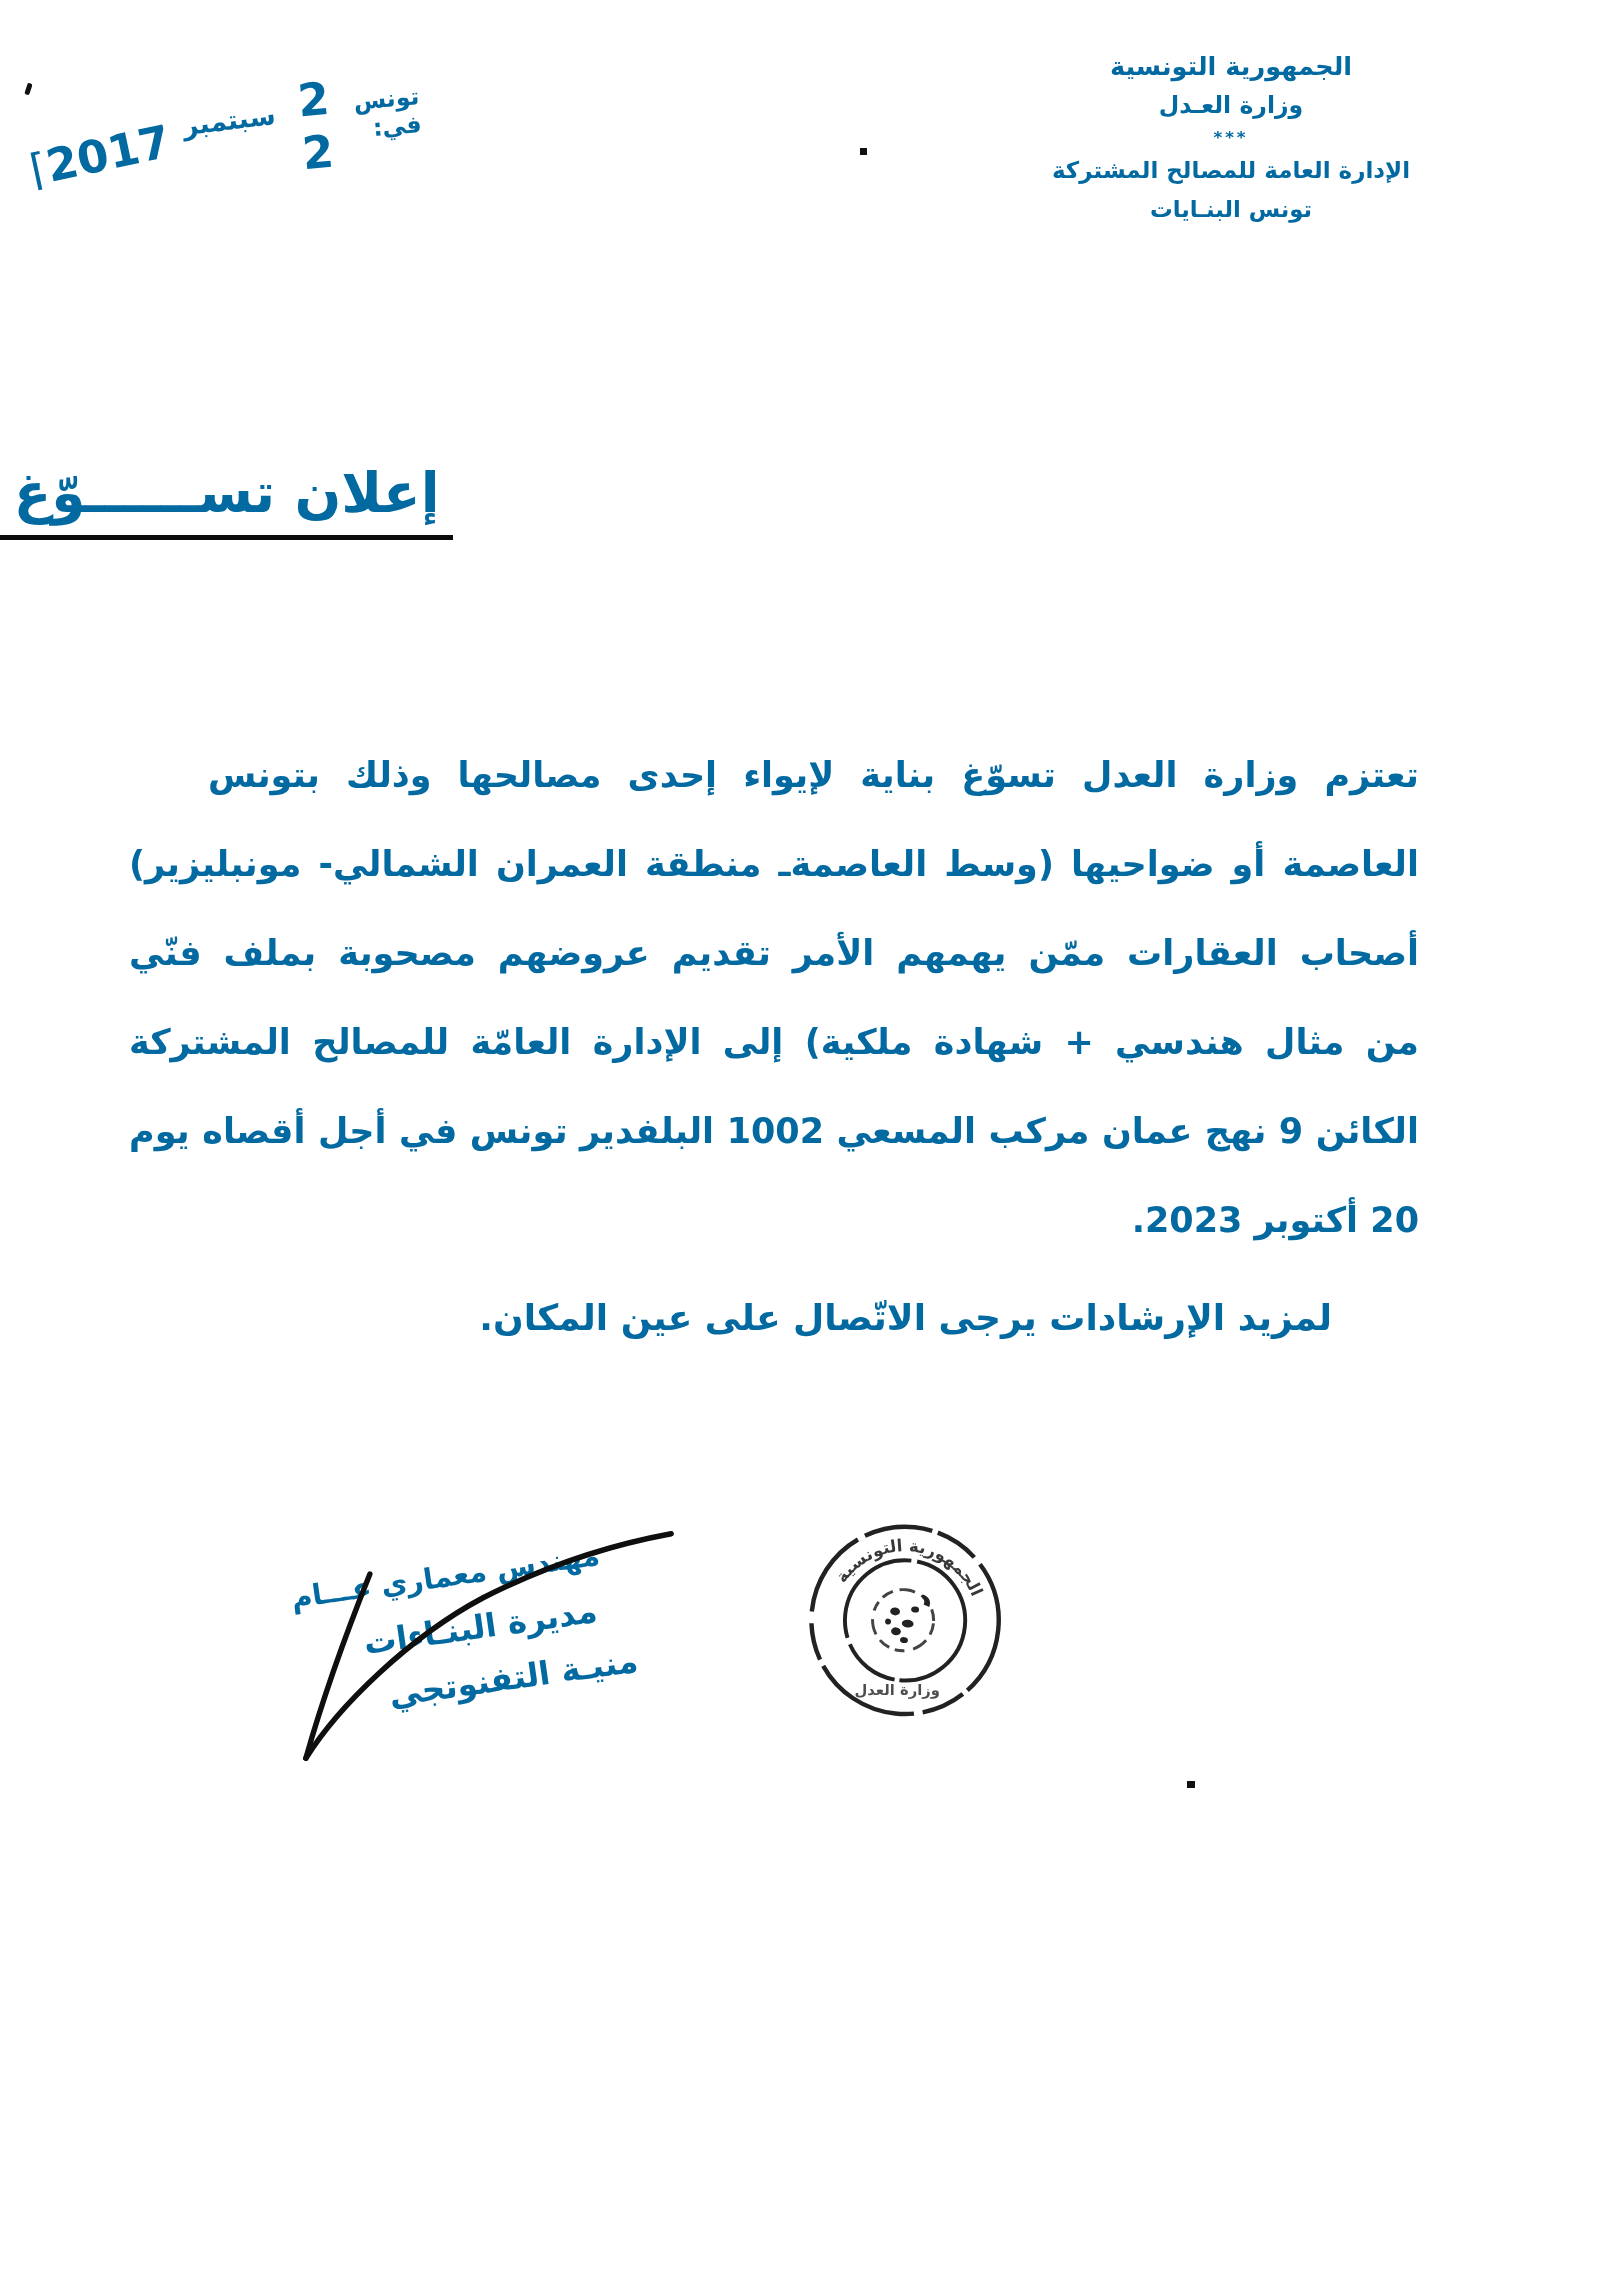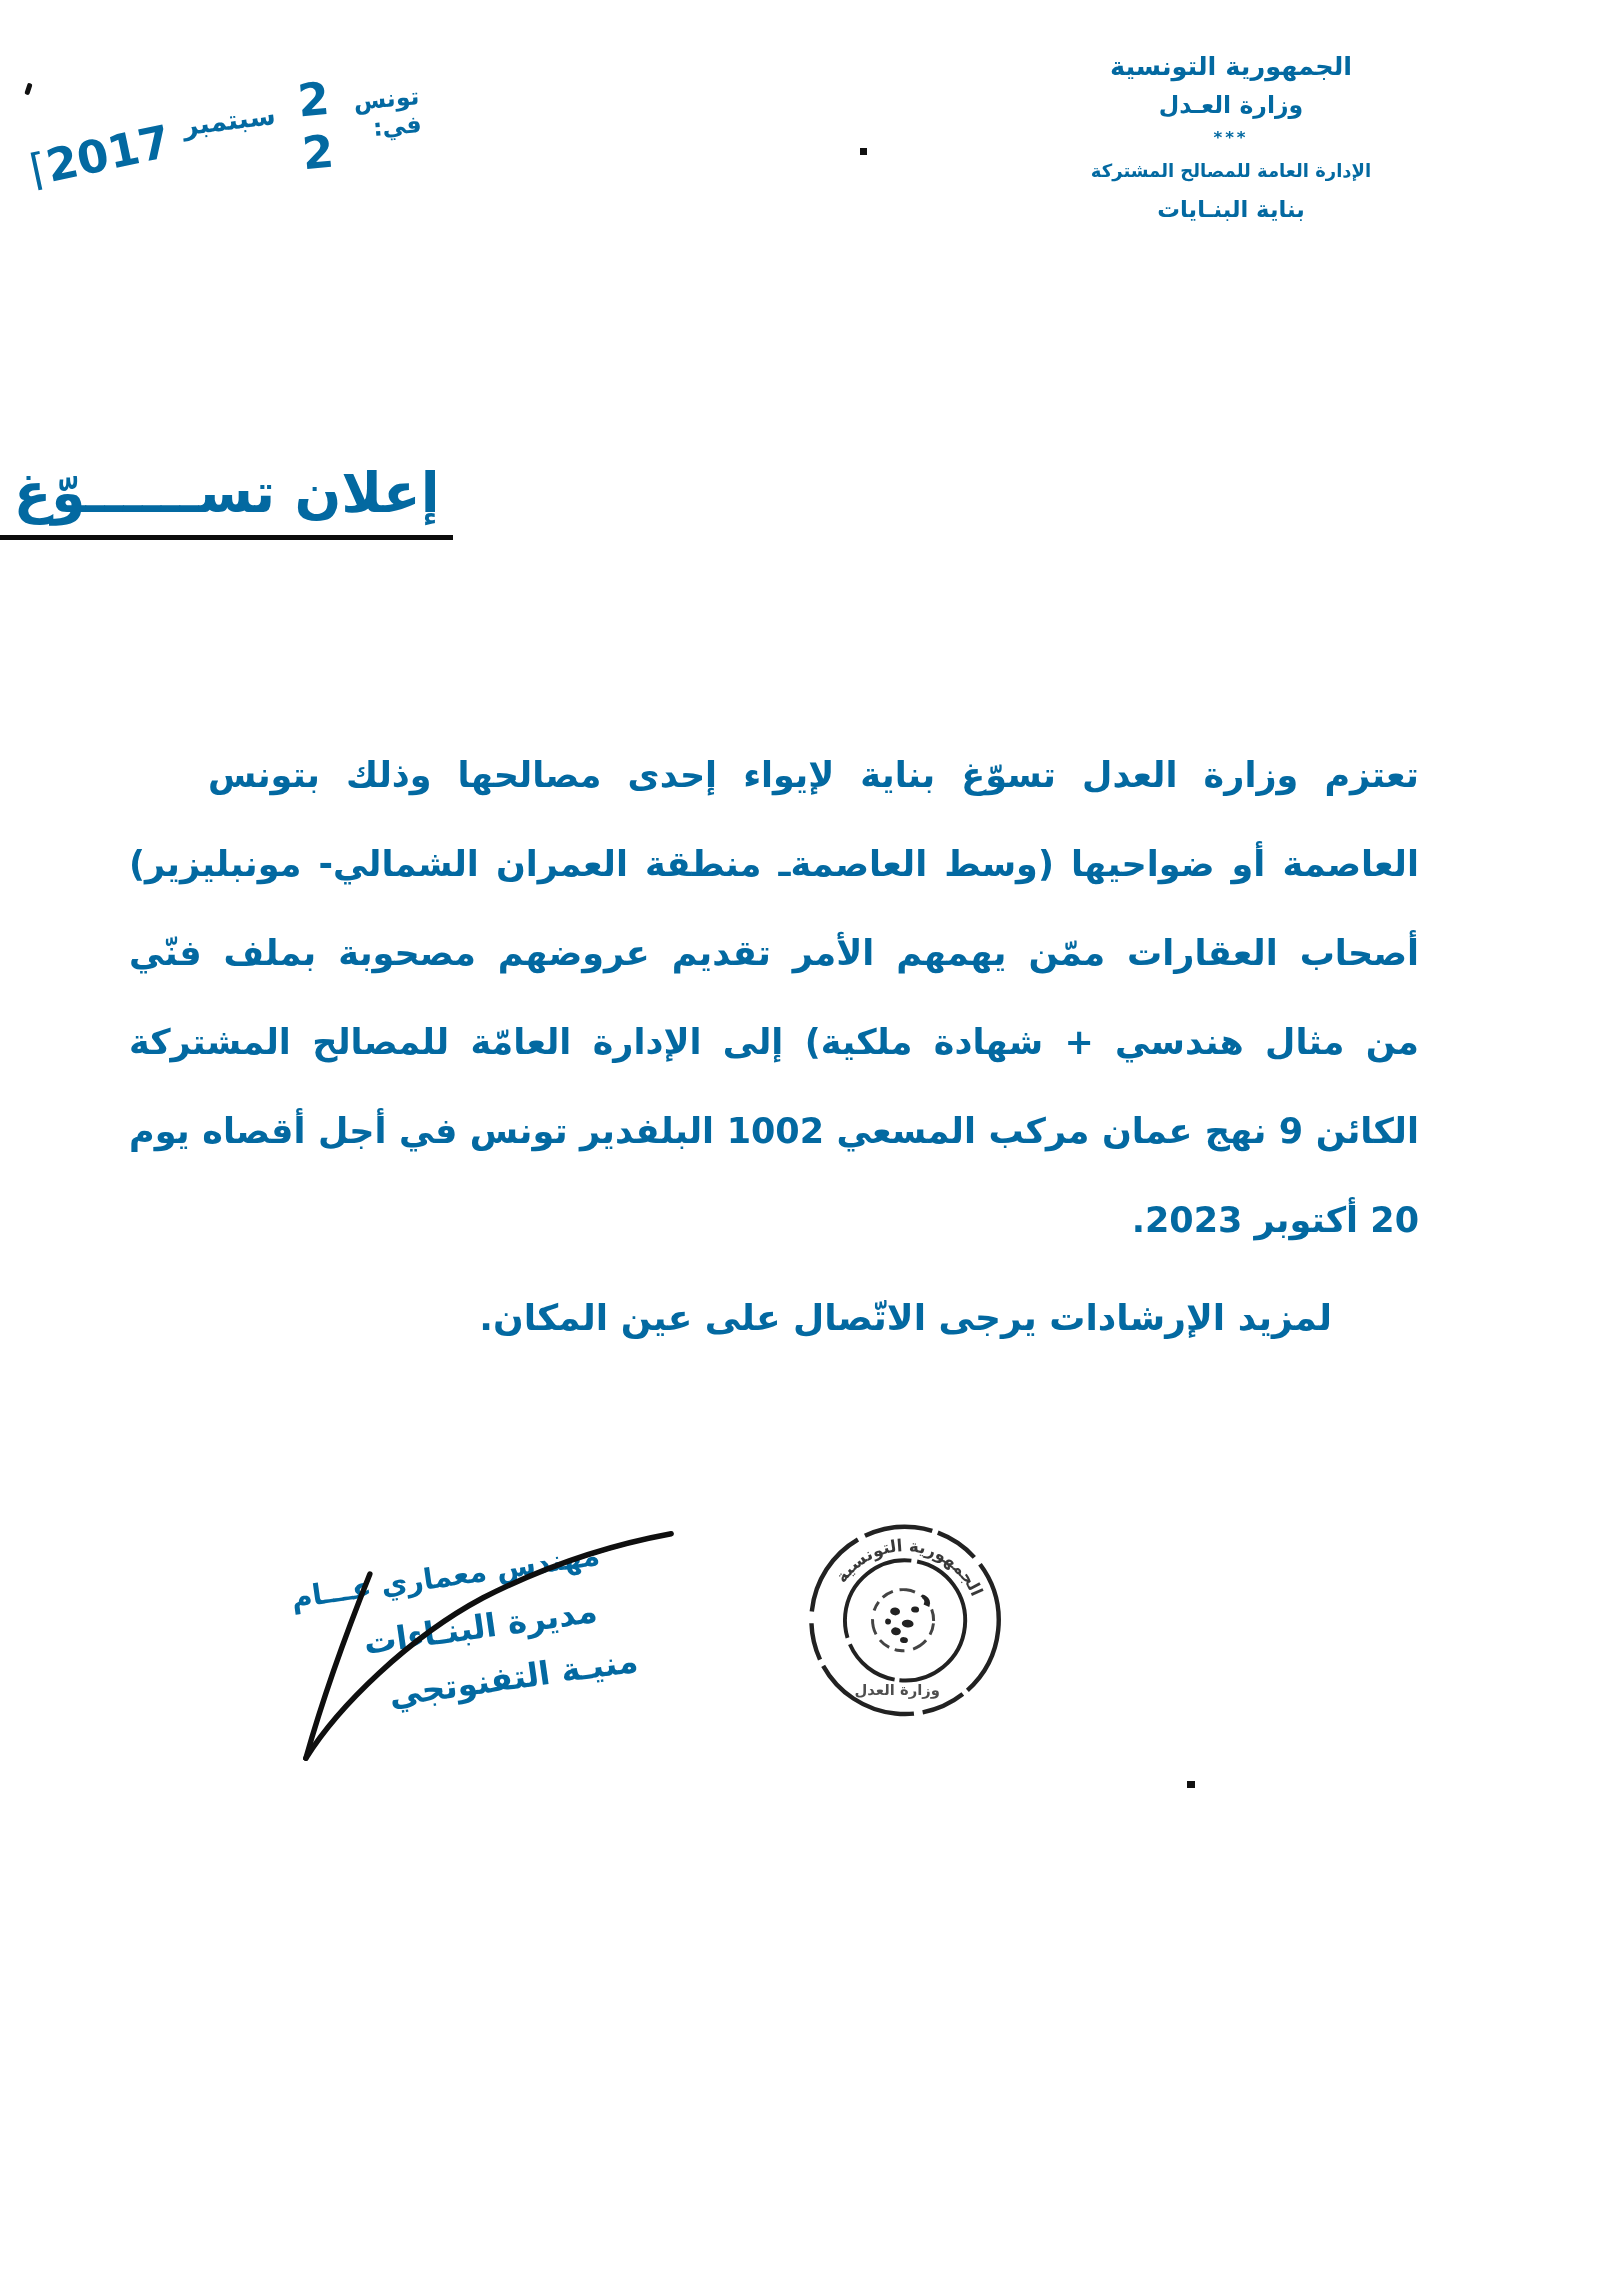--- a/index.html
+++ b/index.html
@@ -14,21 +14,21 @@
   }
   
   .letterhead{
     position:absolute;left:1024px;top:47px;width:414px;
     direction:rtl;text-align:center;font-weight:bold;
   }
   .lh-line{white-space:nowrap;line-height:39px;}
   .lh-republic{font-size:25.6px;letter-spacing:1px;}
   .lh-ministry{font-size:23.6px;}
   .lh-stars{font-size:16.7px;letter-spacing:3px;line-height:25.6px;}
-  .lh-directorate{font-size:18px;}
+  .lh-directorate{font-size:23px;}
   .lh-department{font-size:22.7px;}
   
   .date-stamp{
     position:absolute;left:27.6px;top:79px;width:394px;height:118px;
     direction:rtl;display:flex;align-items:flex-start;
     transform:rotate(-5deg);font-weight:bold;
   }
   .ds-label{font-size:23.6px;margin-top:19.7px;}
   .ds-day{font-size:45px;letter-spacing:11.8px;margin:2px 9.9px 0 3.9px;}
   .ds-month{font-size:26.6px;margin-top:25.6px;margin-left:13.8px;transform:rotate(-2deg);}
@@ -78,21 +78,21 @@
 </head>
 <body>
 
 <div class="page">
 
   <div class="letterhead">
     <div class="lh-line lh-republic">الجمهورية التونسية</div>
     <div class="lh-line lh-ministry">وزارة العـدل</div>
     <div class="lh-line lh-stars">***</div>
     <div class="lh-line lh-directorate">الإدارة العامة للمصالح المشتركة</div>
-    <div class="lh-line lh-department">بناية البنـايات</div>
+    <div class="lh-line lh-department">تونس البنـايات</div>
   </div>
 
   <div class="date-stamp">
     <span class="ds-label">تونس في:</span>
     <span class="ds-day">2 2</span>
     <span class="ds-month">سبتمبر</span>
     <span class="ds-year"><span class="ds-bracket">⌈</span><span>2017</span></span>
   </div>
 
   <div class="title-wrap">

